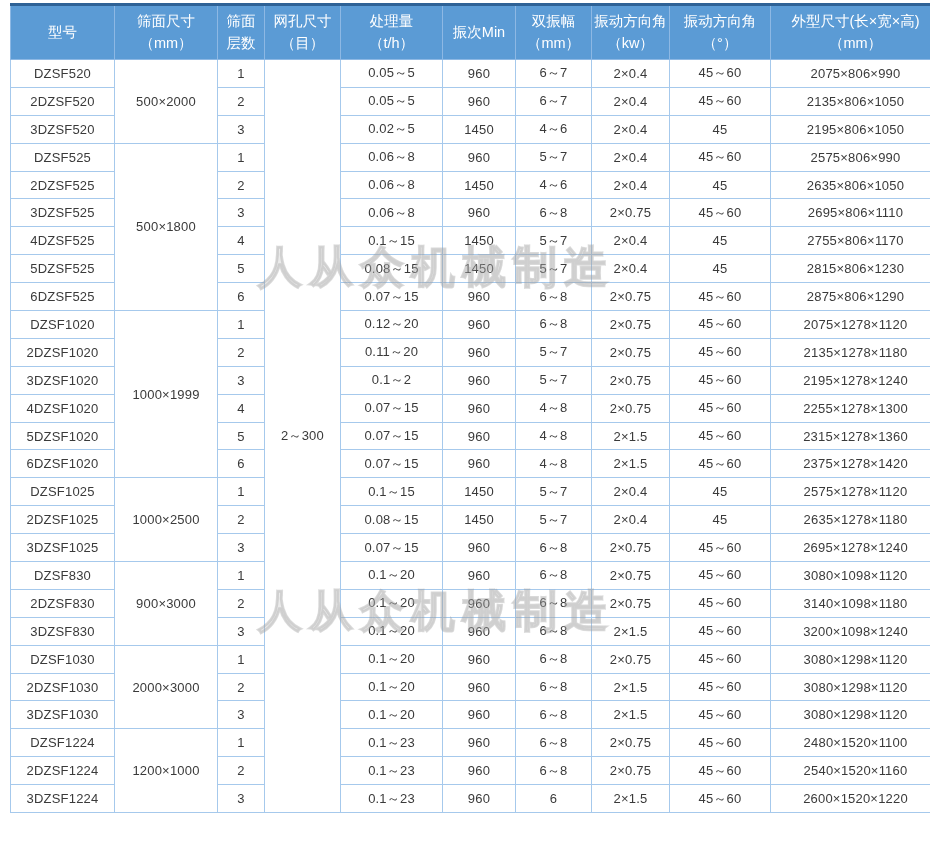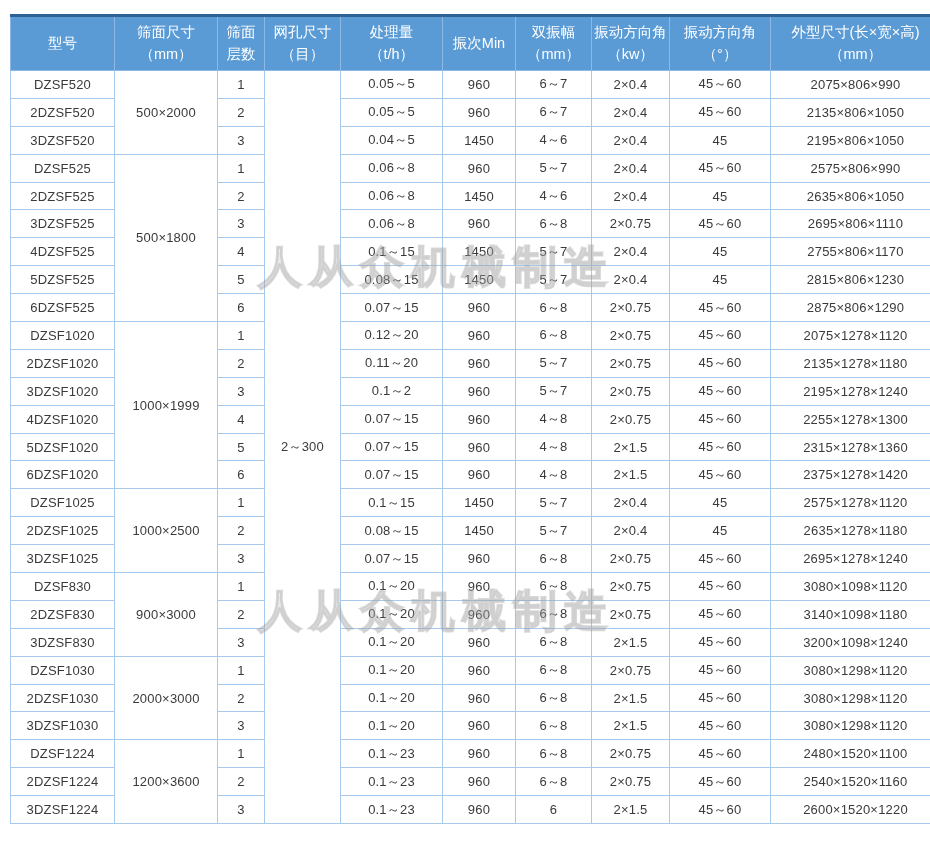--- a/index.html
+++ b/index.html
@@ -8,21 +8,21 @@
     --border:#a6c9ec;
     --top-accent:#2e6296;
     --cell-text:#3a3a3a;
   }
   *{box-sizing:border-box;}
   html,body{margin:0;padding:0;}
   body{
     width:930px;height:856px;background:#ffffff;position:relative;overflow:hidden;
     font-family:"Liberation Sans", sans-serif;
   }
-  .table-wrap{position:absolute;top:14px;left:2px;width:926px;padding-left:8px;}
+  .table-wrap{position:absolute;top:3px;left:2px;width:926px;padding-left:8px;}
   table{border-collapse:collapse;width:100%;table-layout:fixed;}
   th,td{border:1px solid var(--border);text-align:center;vertical-align:middle;padding:0 2px;}
   thead th{
     background:var(--header-bg);color:var(--header-text);
     font-weight:normal;font-size:14.5px;line-height:1.45;height:55px;
     white-space:pre-line;border-color:#8db8e4;border-top:3px solid var(--top-accent);
   }
   tbody td{
     height:27.9px;font-size:13px;color:var(--cell-text);background:#ffffff;
     letter-spacing:0.2px;
@@ -96,21 +96,21 @@
           <td>0.05～5</td>
           <td>960</td>
           <td>6～7</td>
           <td>2×0.4</td>
           <td>45～60</td>
           <td>2135×806×1050</td>
         </tr>
         <tr>
           <td>3DZSF520</td>
           <td>3</td>
-          <td>0.04～5</td>
+          <td>0.02～5</td>
           <td>1450</td>
           <td>4～6</td>
           <td>2×0.4</td>
           <td>45</td>
           <td>2195×806×1050</td>
         </tr>
         <tr>
           <td>DZSF525</td>
           <td rowspan="6">500×1800</td>
           <td>1</td>
@@ -320,21 +320,21 @@
           <td>3</td>
           <td>0.1～20</td>
           <td>960</td>
           <td>6～8</td>
           <td>2×1.5</td>
           <td>45～60</td>
           <td>3080×1298×1120</td>
         </tr>
         <tr>
           <td>DZSF1224</td>
-          <td rowspan="3">1200×3600</td>
+          <td rowspan="3">1200×1000</td>
           <td>1</td>
           <td>0.1～23</td>
           <td>960</td>
           <td>6～8</td>
           <td>2×0.75</td>
           <td>45～60</td>
           <td>2480×1520×1100</td>
         </tr>
         <tr>
           <td>2DZSF1224</td>

